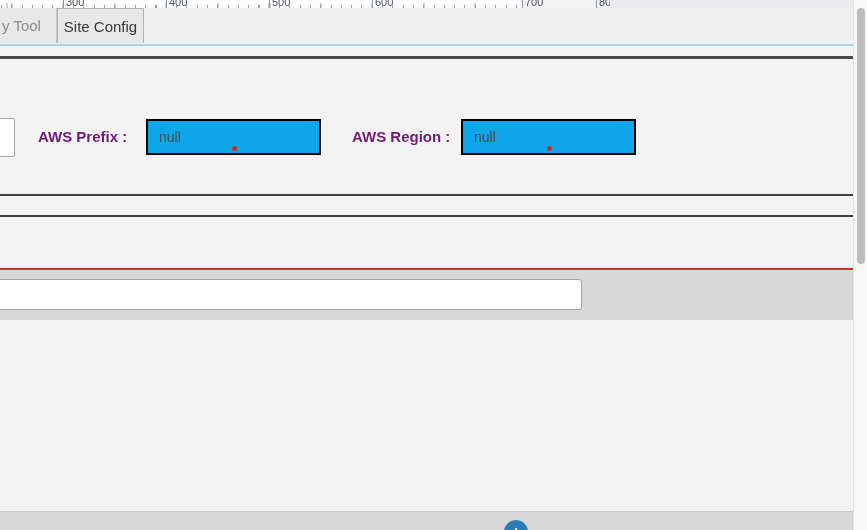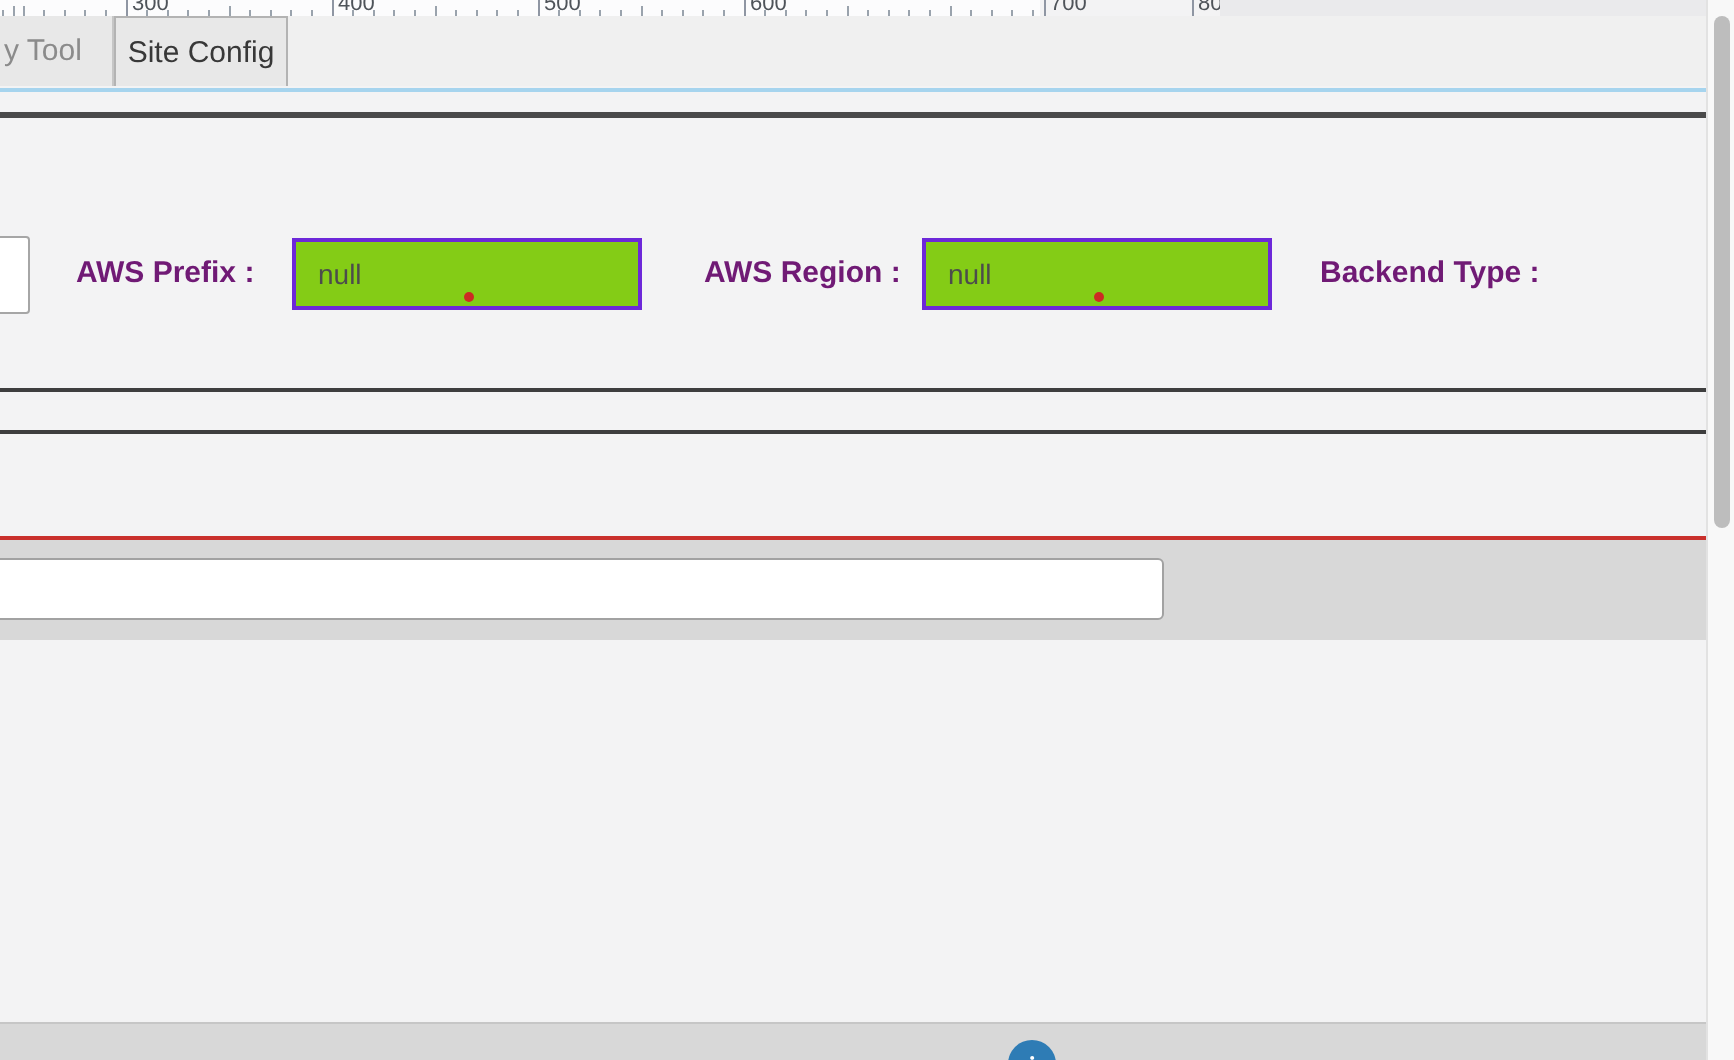--- a/index.html
+++ b/index.html
@@ -27,21 +27,21 @@
 
   .blue-line{position:absolute;left:0;top:44px;width:853px;height:2px;background:#a6d4ee;}
   .dark-bar{position:absolute;left:0;top:56px;width:853px;height:3px;background:#4a4a4a;}
 
   
   .field-label{position:absolute;top:128px;font-size:15px;font-weight:bold;color:#701a75;white-space:nowrap;}
   .lbl-prefix{left:38px;} .lbl-region{left:352px;} .lbl-backend{left:660px;}
   .err-wrap{position:absolute;top:119px;height:36px;}
   .ew1{left:146px;width:175px;} .ew2{left:461px;width:175px;}
   .err-input{position:absolute;left:0;top:0;width:100%;height:100%;box-sizing:border-box;
-    border:2px solid #6d28d9;background:#84cc16;font-family:"Liberation Sans",sans-serif;
+    border:2px solid #000000;background:#0ea5e9;font-family:"Liberation Sans",sans-serif;
     font-size:14px;color:#4c4c4c;padding:0 0 0 11px;outline:none;}
   .err-dot{position:absolute;left:50%;bottom:4px;width:5px;height:5px;margin-left:-2px;
     border-radius:50%;background:#cc2b24;}
   .partial-input{position:absolute;left:-20px;top:118px;width:35px;height:39px;box-sizing:border-box;
     border:1px solid #a6a6a6;border-radius:2px;background:#fff;outline:none;}
   .novalue-btn{position:absolute;left:786px;top:119px;width:68px;height:37px;box-sizing:border-box;
     background:#b5b5b5;border:1px solid #9e9e9e;border-radius:4px;color:#7f7f7f;font-size:14px;
     font-family:"Liberation Sans",sans-serif;display:flex;align-items:center;justify-content:center;}
 
   
@@ -110,21 +110,20 @@
     <input class="err-input" value="null" style="">
     <div class="err-dot"></div>
   </div>
 
   <div class="field-label lbl-region">AWS Region :</div>
   <div class="err-wrap ew2">
     <input class="err-input" value="null" style="">
     <div class="err-dot"></div>
   </div>
 
-  <div class="field-label lbl-backend">Backend Type :</div>
 
   <div class="divider-1"></div>
   <div class="divider-2"></div>
   <div class="red-line"></div>
 
   <div class="gray-band">
     <input class="wide-input" style="">
   </div>
 
   <div class="bottom-band">

